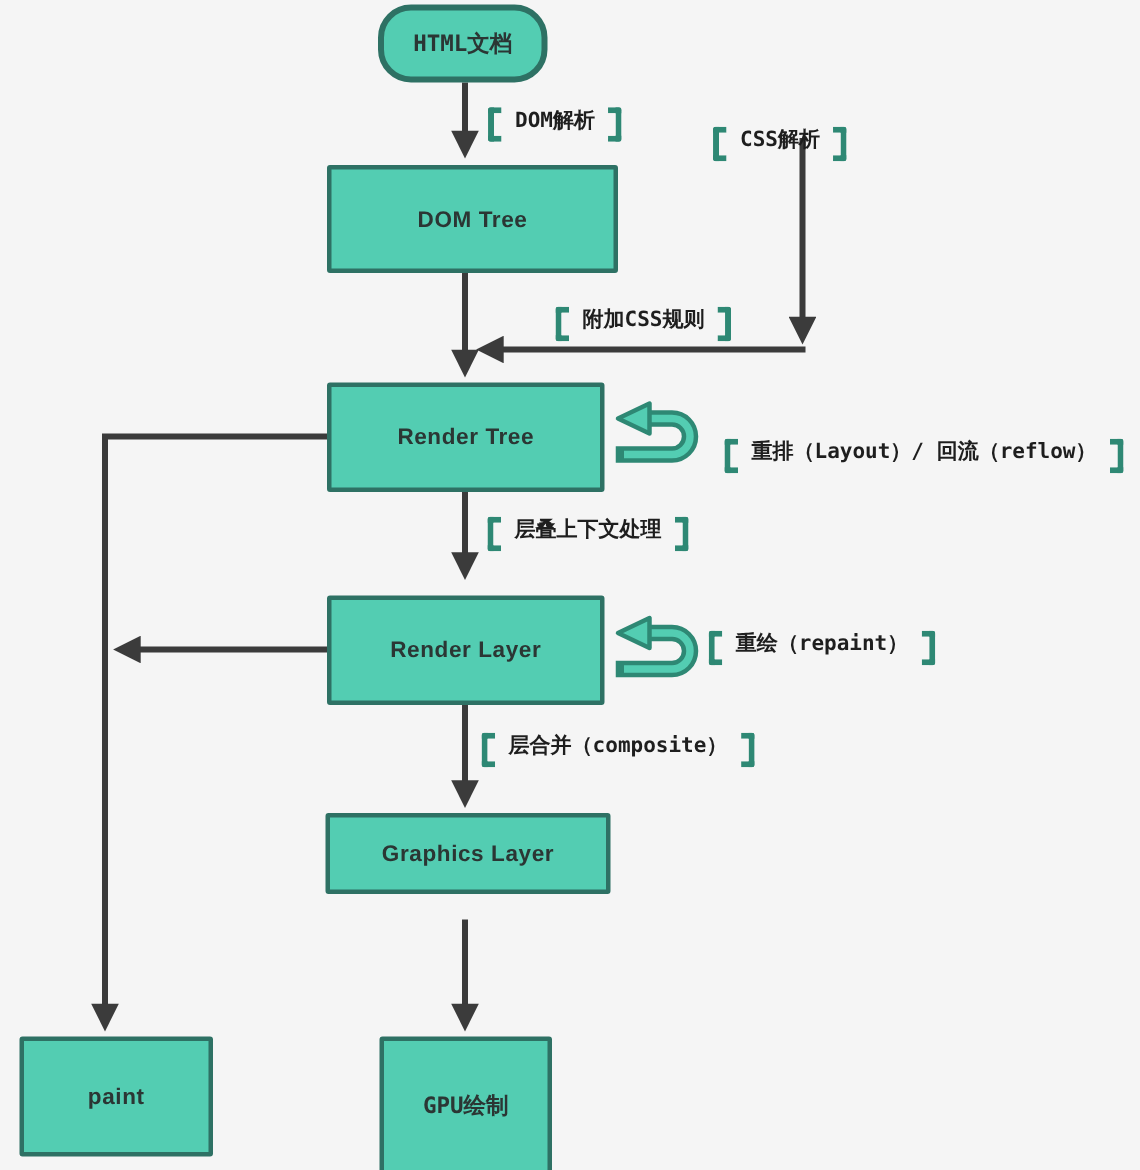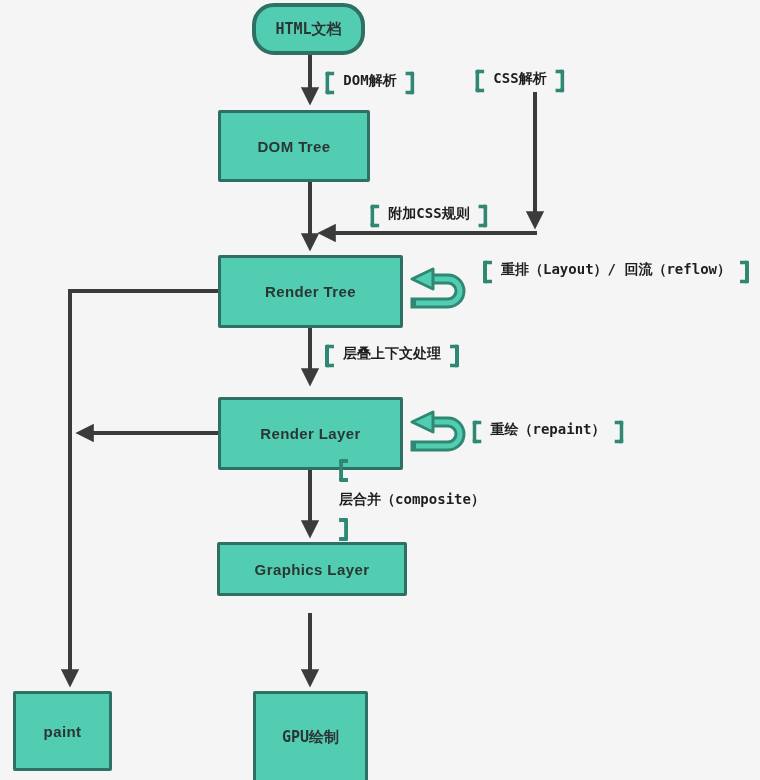--- a/index.html
+++ b/index.html
@@ -81,79 +81,79 @@
       <path class="loop-outer" d="M4,38 H36 A12,12 0 0 0 36,14 H18"></path>
       <path class="loop-inner" d="M4,38 H36 A12,12 0 0 0 36,14 H18"></path>
       <polygon class="loop-head" points="0,14 21,4 21,24"></polygon>
     </g>
   </svg>
 
   <div class="node cn rounded" style="left:252px;top:3px;width:113px;height:52px;">
     <span>HTML文档</span>
   </div>
 
-  <div class="node en" style="left:218px;top:110px;width:152px;height:72px;">
+  <div class="node en" style="left:218px;top:110px;width:194px;height:72px;">
     <span>DOM Tree</span>
   </div>
 
   <div class="node en" style="left:218px;top:397px;width:185px;height:73px;">
     <span>Render Layer</span>
   </div>
 
   <div class="node en" style="left:218px;top:255px;width:185px;height:73px;">
     <span>Render Tree</span>
   </div>
 
   <div class="node en" style="left:217px;top:542px;width:190px;height:54px;">
     <span>Graphics Layer</span>
   </div>
 
-  <div class="node en" style="left:13px;top:691px;width:99px;height:80px;">
+  <div class="node en" style="left:13px;top:691px;width:129px;height:80px;">
     <span>paint</span>
   </div>
 
   <div class="node cn" style="left:253px;top:691px;width:115px;height:92px;">
     <span>GPU绘制</span>
   </div>
 
   <div class="tag" style="left:370px;top:83px;">
     <span class="br l"></span>
     <span class="tag-text">DOM解析</span>
     <span class="br r"></span>
   </div>
 
-  <div class="tag" style="left:520px;top:81px;">
+  <div class="tag" style="left:520px;top:96px;">
     <span class="br l"></span>
     <span class="tag-text">CSS解析</span>
     <span class="br r"></span>
   </div>
 
   <div class="tag" style="left:429px;top:216px;">
     <span class="br l"></span>
     <span class="tag-text">附加CSS规则</span>
     <span class="br r"></span>
   </div>
 
-  <div class="tag" style="left:616px;top:272px;">
+  <div class="tag" style="left:616px;top:304px;">
     <span class="br l"></span>
     <span class="tag-text">重排（Layout）/ 回流（reflow）</span>
     <span class="br r"></span>
   </div>
 
   <div class="tag" style="left:392px;top:356px;">
     <span class="br l"></span>
     <span class="tag-text">层叠上下文处理</span>
     <span class="br r"></span>
   </div>
 
   <div class="tag" style="left:548px;top:432px;">
     <span class="br l"></span>
     <span class="tag-text">重绘（repaint）</span>
     <span class="br r"></span>
   </div>
 
-  <div class="tag" style="left:412px;top:500px;flex-direction:column;">
+  <div class="tag" style="left:412px;top:500px;">
     <span class="br l"></span>
     <span class="tag-text">层合并（composite）</span>
     <span class="br r"></span>
   </div>
 
 </div>
 
 </body></html>

